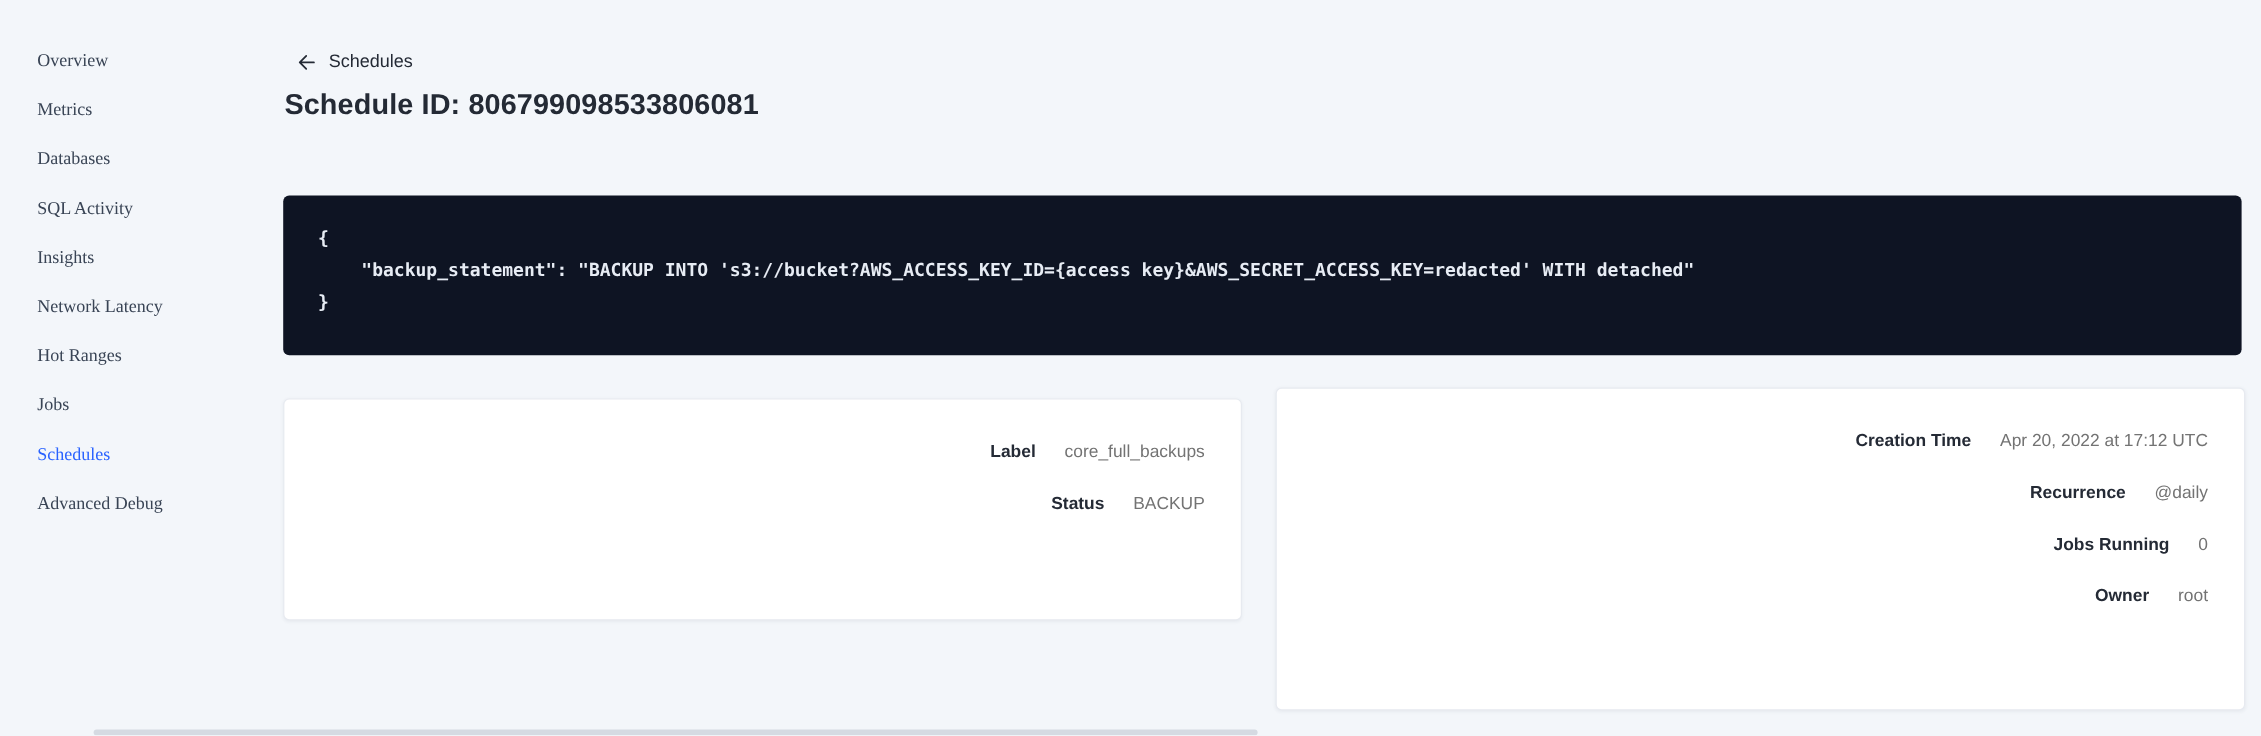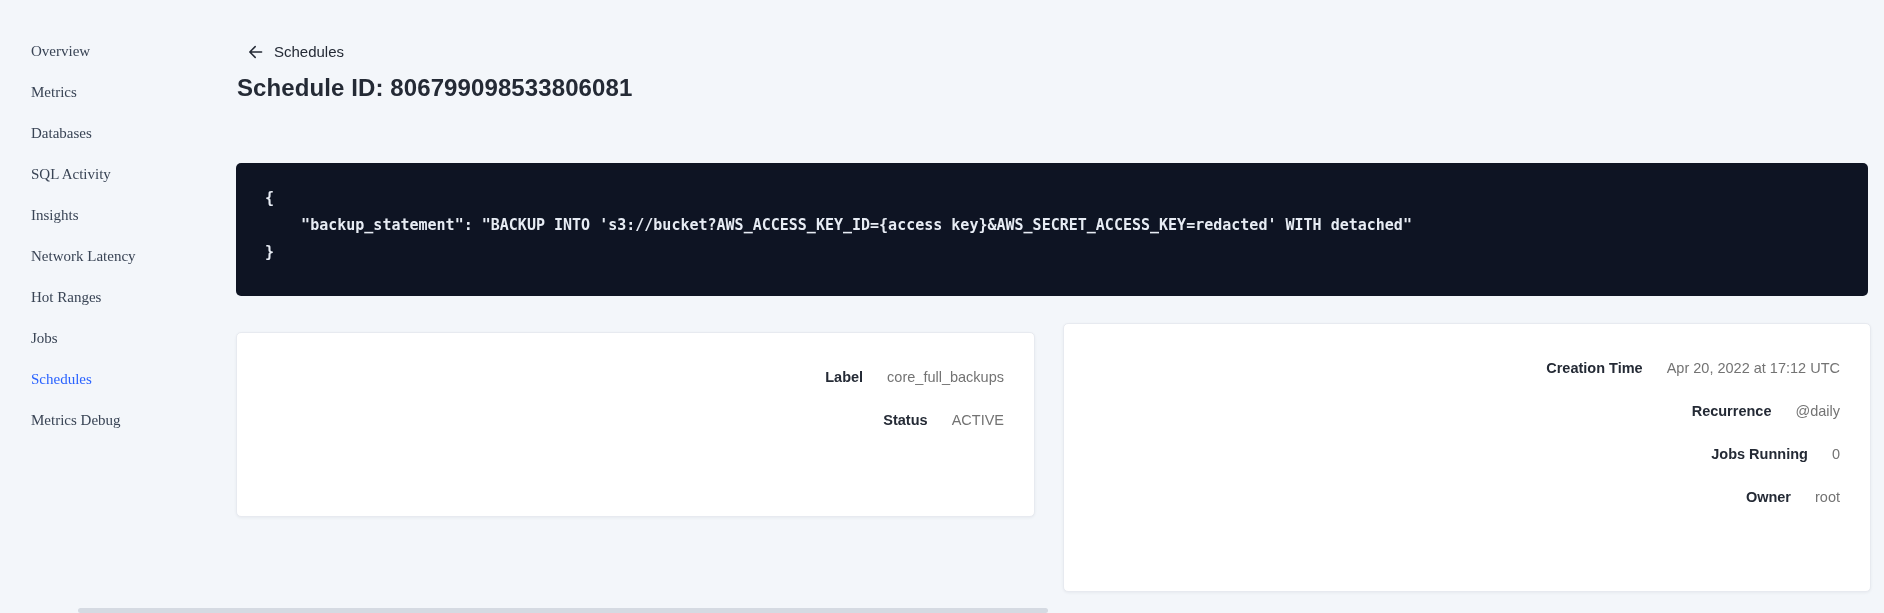--- a/index.html
+++ b/index.html
@@ -40,21 +40,21 @@
   <nav class="sidebar">
     <div class="nav-item">Overview</div>
     <div class="nav-item">Metrics</div>
     <div class="nav-item">Databases</div>
     <div class="nav-item">SQL Activity</div>
     <div class="nav-item">Insights</div>
     <div class="nav-item">Network Latency</div>
     <div class="nav-item">Hot Ranges</div>
     <div class="nav-item">Jobs</div>
     <div class="nav-item active">Schedules</div>
-    <div class="nav-item">Metrics Debug</div>
+    <div class="nav-item">Advanced Debug</div>
   </nav>
 
   <a class="back-link">
     <span class="arrow">
       <svg width="16" height="16" viewBox="0 0 16 16" fill="none">
         <path d="M8.2 2.6 L2.8 8 L8.2 13.4 M3.2 8 H14.6" stroke="#242a35" stroke-width="1.5" stroke-linecap="round" stroke-linejoin="round"></path>
       </svg>
     </span>
     <span>Schedules</span>
   </a>
@@ -67,21 +67,21 @@
     <div class="code-line">}</div>
   </div>
 
   <section class="card card-left">
     <div class="detail-row">
       <span class="detail-label">Label</span>
       <span class="detail-value">core_full_backups</span>
     </div>
     <div class="detail-row">
       <span class="detail-label">Status</span>
-      <span class="detail-value">ACTIVE</span>
+      <span class="detail-value">BACKUP</span>
     </div>
   </section>
 
   <section class="card card-right">
     <div class="detail-row">
       <span class="detail-label">Creation Time</span>
       <span class="detail-value">Apr 20, 2022 at 17:12 UTC</span>
     </div>
     <div class="detail-row">
       <span class="detail-label">Recurrence</span>

